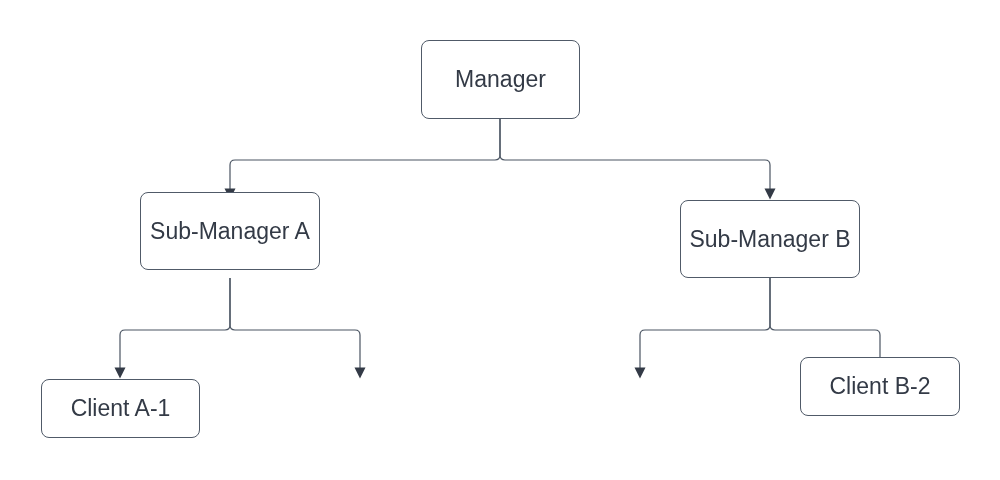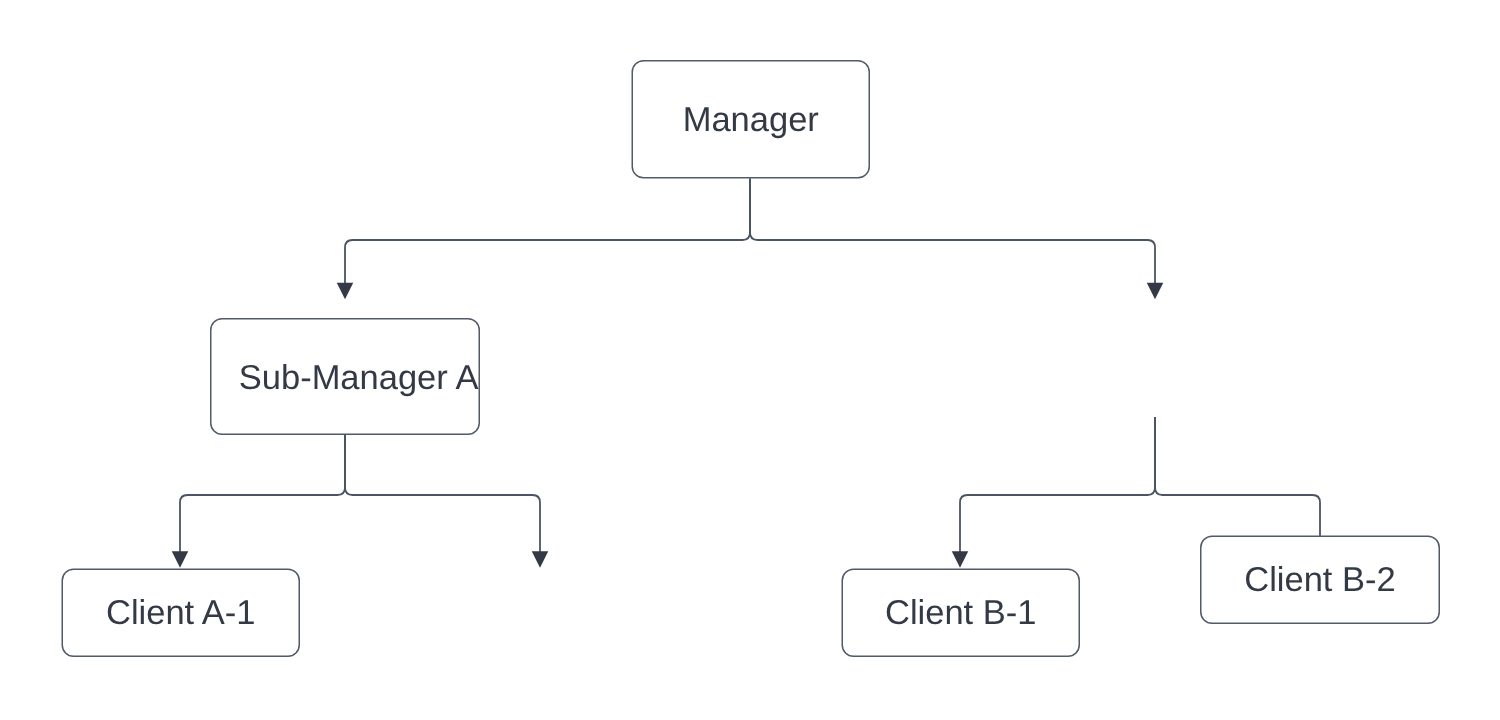--- a/index.html
+++ b/index.html
@@ -44,21 +44,21 @@
     justify-content: center;
     background: var(--node-fill);
     border: 1px solid var(--node-border);
     border-radius: 8px;
     color: var(--text);
     font-size: 23px;
     text-align: center;
     white-space: nowrap;
   }
   .node-manager    { left: 421px; top: 40px;  width: 159px; height: 79px; }
-  .node-sub-a      { left: 140px; top: 212px; width: 180px; height: 78px; justify-content: flex-end; }
+  .node-sub-a      { left: 140px; top: 192px; width: 180px; height: 78px; }
   .node-sub-b      { left: 680px; top: 200px; width: 180px; height: 78px; }
   .node-client-a1  { left: 41px;  top: 379px; width: 159px; height: 59px; }
   .node-client-a2  { left: 280px; top: 379px; width: 160px; height: 59px; }
   .node-client-b1  { left: 561px; top: 379px; width: 159px; height: 59px; }
   .node-client-b2  { left: 800px; top: 357px; width: 160px; height: 59px; }
 </style>
 </head>
 <body>
 
 <div class="canvas">
@@ -85,27 +85,27 @@
   </svg>
 
   <div class="node node-manager">
     <span class="node-label">Manager</span>
   </div>
 
   <div class="node node-sub-a">
     <span class="node-label">Sub-Manager A</span>
   </div>
 
+  <div class="node node-sub-b">
+    <span class="node-label">Sub-Manager B</span>
+  </div>
 
   <div class="node node-client-a1">
     <span class="node-label">Client A-1</span>
   </div>
 
 
-  <div class="node node-client-b1">
-    <span class="node-label">Client B-1</span>
-  </div>
 
   <div class="node node-client-b2">
     <span class="node-label">Client B-2</span>
   </div>
 
 </div>
 
 </body></html>

